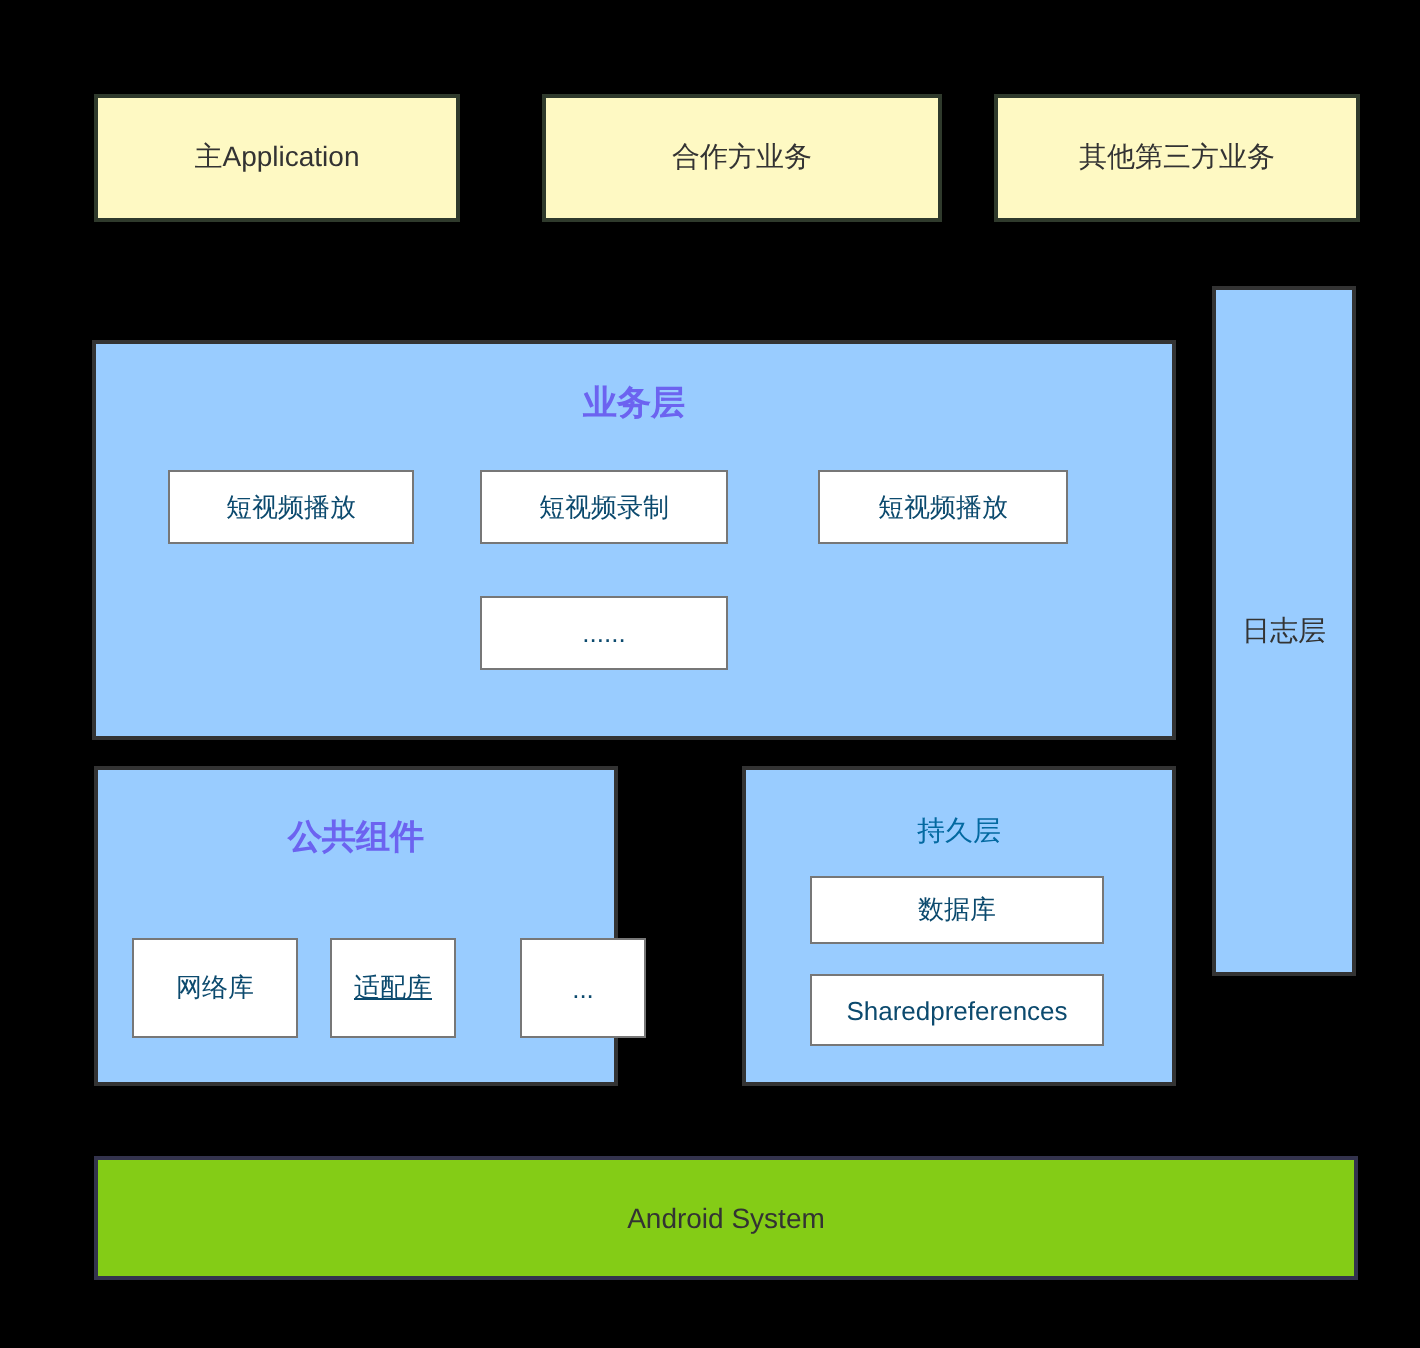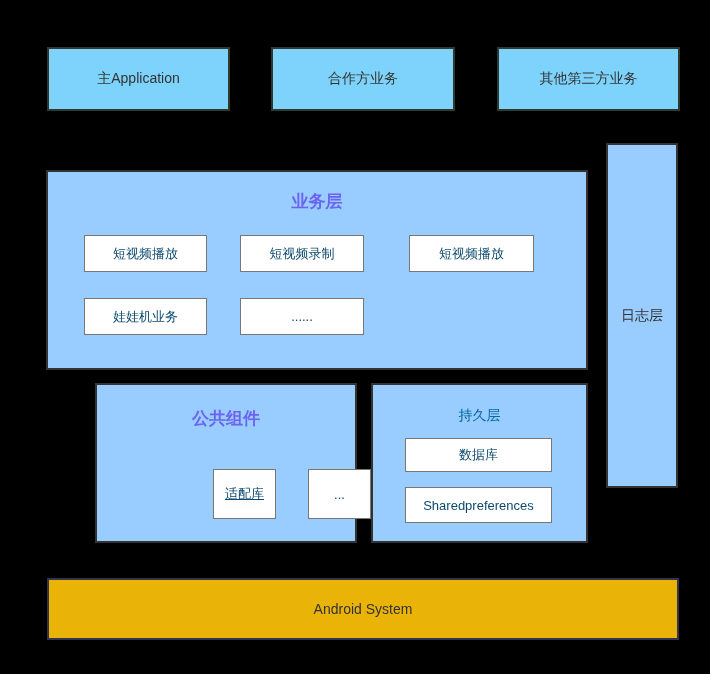--- a/index.html
+++ b/index.html
@@ -18,30 +18,30 @@
     overflow: hidden;
   }
   .node {
     position: absolute;
     display: flex;
     align-items: center;
     justify-content: center;
     text-align: center;
   }
   .green {
-    background: #7dd3fc;
+    background: #fef9c3;
     border: 2px solid #2f3a2c;
     font-size: 14px;
   }
   .blue {
     background: #99ccff;
     border: 2px solid #333333;
   }
   .purple {
-    background: #eab308;
+    background: #84cc16;
     border: 2px solid #33334d;
     font-size: 14px;
   }
   .white-box {
     position: absolute;
     background: #ffffff;
     border: 1.5px solid #777777;
     display: flex;
     align-items: center;
     justify-content: center;
@@ -62,41 +62,41 @@
     font-weight: bold;
     color: #6c63f0;
   }
   .plain-title {
     font-size: 14px;
     color: #0369a1;
   }
 
   
   #node-main-app   { left: 47px;  top: 47px; width: 183px; height: 64px; }
-  #node-partner    { left: 271px; top: 47px; width: 184px; height: 64px; }
+  #node-partner    { left: 271px; top: 47px; width: 200px; height: 64px; }
   #node-thirdparty { left: 497px; top: 47px; width: 183px; height: 64px; }
 
   
   #box-business { left: 46px; top: 143px; width: 542px; height: 200px; margin-top: 27px; }
   #box-business .layer-title { top: 18px; }
   #m-play   { left: 36px;  top: 63px;  width: 123px; height: 37px; }
   #m-record { left: 192px; top: 63px;  width: 124px; height: 37px; }
   #m-screen { left: 361px; top: 63px;  width: 125px; height: 37px; }
   #m-claw   { left: 36px;  top: 126px; width: 123px; height: 37px; }
   #m-etc    { left: 192px; top: 126px; width: 124px; height: 37px; }
 
   
   #box-log {
     left: 606px; top: 143px; width: 72px; height: 345px;
     display: flex; align-items: center; justify-content: center;
     font-size: 14px;
   }
 
   
-  #box-common { left: 47px; top: 383px; width: 262px; height: 160px; margin-left: 48px; }
+  #box-common { left: 47px; top: 383px; width: 262px; height: 160px; }
   #box-common .layer-title { top: 22px; }
   #c-net     { left: 17px;  top: 84px; width: 83px; height: 50px; }
   #c-adapter { left: 116px; top: 84px; width: 63px; height: 50px; text-decoration: underline; }
   #c-more    { left: 211px; top: 84px; width: 63px; height: 50px; }
 
   
   #box-persist { left: 371px; top: 383px; width: 217px; height: 160px; }
   #box-persist .layer-title { top: 22px; }
   #p-db { left: 32px; top: 53px;  width: 147px; height: 34px; }
   #p-sp { left: 32px; top: 102px; width: 147px; height: 36px; }
@@ -111,30 +111,30 @@
 
   <div class="node green" id="node-main-app">主Application</div>
   <div class="node green" id="node-partner">合作方业务</div>
   <div class="node green" id="node-thirdparty">其他第三方业务</div>
 
   <div class="container blue" id="box-business">
     <div class="layer-title accent-title">业务层</div>
     <div class="white-box" id="m-play">短视频播放</div>
     <div class="white-box" id="m-record">短视频录制</div>
     <div class="white-box" id="m-screen">短视频播放</div>
-    <div class="white-box" id="m-claw">娃娃机业务</div>
     <div class="white-box" id="m-etc">......</div>
   </div>
 
   <div class="container blue" id="box-log">
     <span>日志层</span>
   </div>
 
   <div class="container blue" id="box-common">
     <div class="layer-title accent-title">公共组件</div>
+    <div class="white-box" id="c-net">网络库</div>
     <div class="white-box" id="c-adapter">适配库</div>
     <div class="white-box" id="c-more">...</div>
   </div>
 
   <div class="container blue" id="box-persist">
     <div class="layer-title plain-title">持久层</div>
     <div class="white-box" id="p-db">数据库</div>
     <div class="white-box" id="p-sp">Sharedpreferences</div>
   </div>
 

